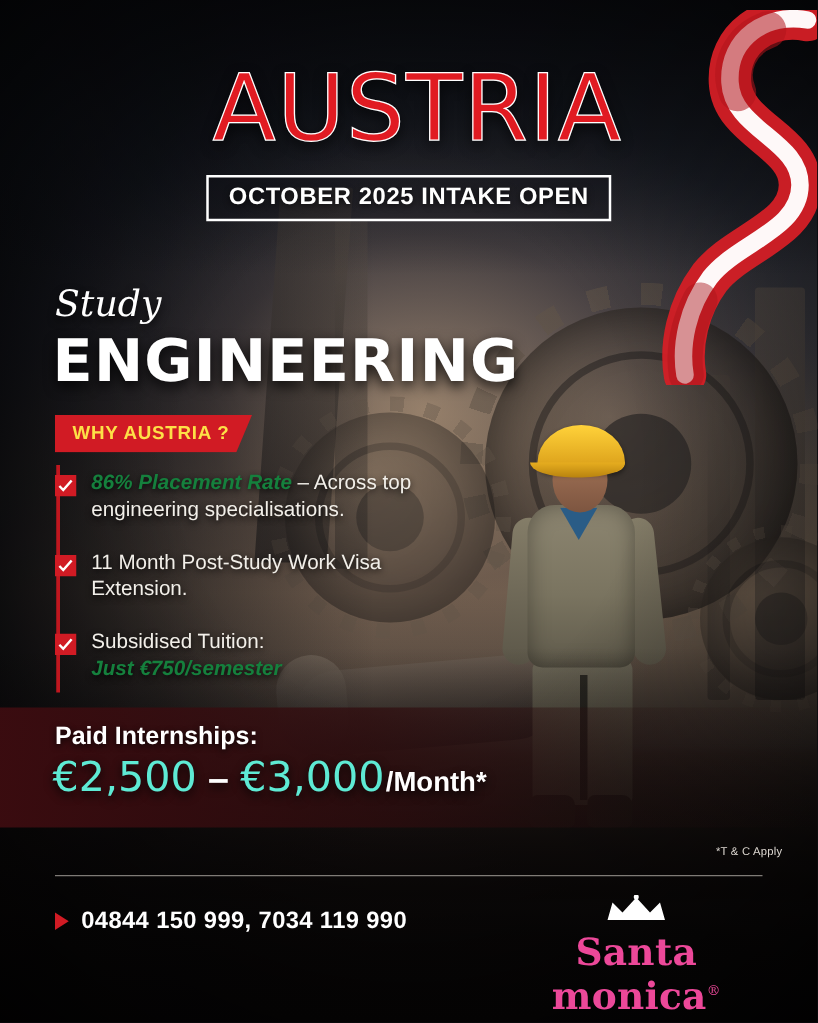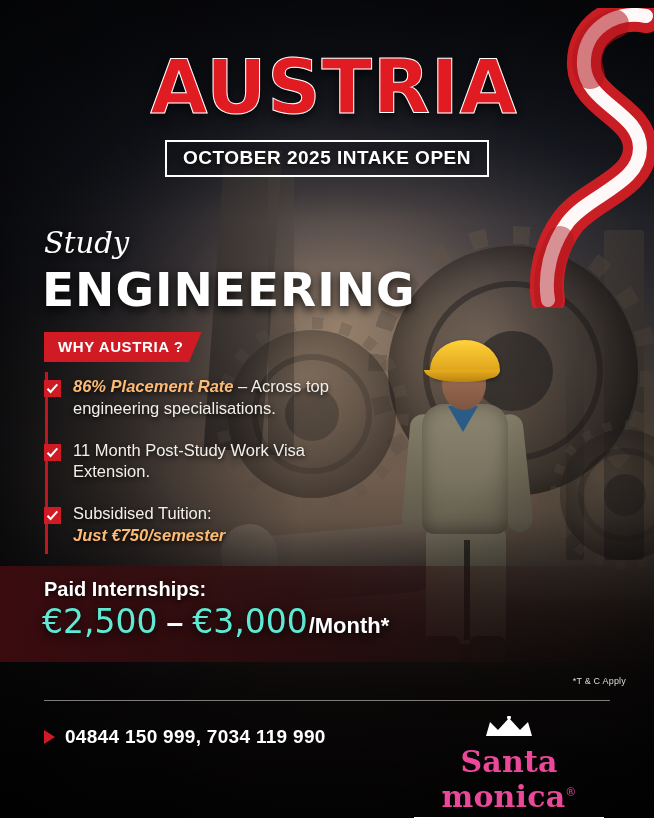--- a/index.html
+++ b/index.html
@@ -171,21 +171,21 @@
   
   .ribbon { position: absolute; right: 0; top: 8px; width: 190px; height: 300px; }
 
   
   .headline-wrap {
     position: absolute; left: 0; right: 0; top: 44px;
     text-align: center;
   }
   .austria {
     font-family: "DejaVu Sans", sans-serif;
-    font-weight: bold;
+    font-weight: normal;
     font-size: 74px;
     letter-spacing: 1px;
     color: #e11b22;
     text-shadow: 0 4px 10px rgba(0,0,0,0.65);
     margin: 0;
     -webkit-text-stroke: 1px #ffffff;
     padding-left: 14px;
   }
   .intake-badge {
     display: inline-block;
@@ -219,21 +219,21 @@
     letter-spacing: 1px;
     color: #ffffff;
     text-shadow: 0 4px 10px rgba(0,0,0,0.85);
   }
 
   
   .why-badge {
     position: absolute;
     left: 44px; top: 332px;
     background: #d11b24;
-    color: #ffffff;
+    color: #fde047;
     font-size: 15px;
     font-weight: bold;
     letter-spacing: 0.6px;
     padding: 6px 18px 7px 14px;
     clip-path: polygon(0 0, 100% 0, 92% 100%, 0 100%);
   }
   .rail {
     position: absolute;
     left: 45px; top: 372px;
     width: 3px; height: 182px;
@@ -260,21 +260,21 @@
   .tick svg { position: absolute; left: 2px; top: 2px; }
   .ptext {
     color: #f2efe9;
     font-size: 16.5px;
     line-height: 1.32;
     text-shadow: 0 2px 5px rgba(0,0,0,0.85);
   }
   .ptext em {
     font-style: italic;
     font-weight: bold;
-    color: #fdba74;
+    color: #15803d;
   }
   .ptext .plain { font-style: normal; }
 
   
   .strip {
     position: absolute;
     left: 0; right: 0; top: 566px;
     height: 96px;
     background: linear-gradient(90deg, rgba(62,12,16,0.92) 0%, rgba(48,12,14,0.75) 45%, rgba(36,14,14,0.25) 78%, rgba(30,14,14,0.0) 100%);
   }

